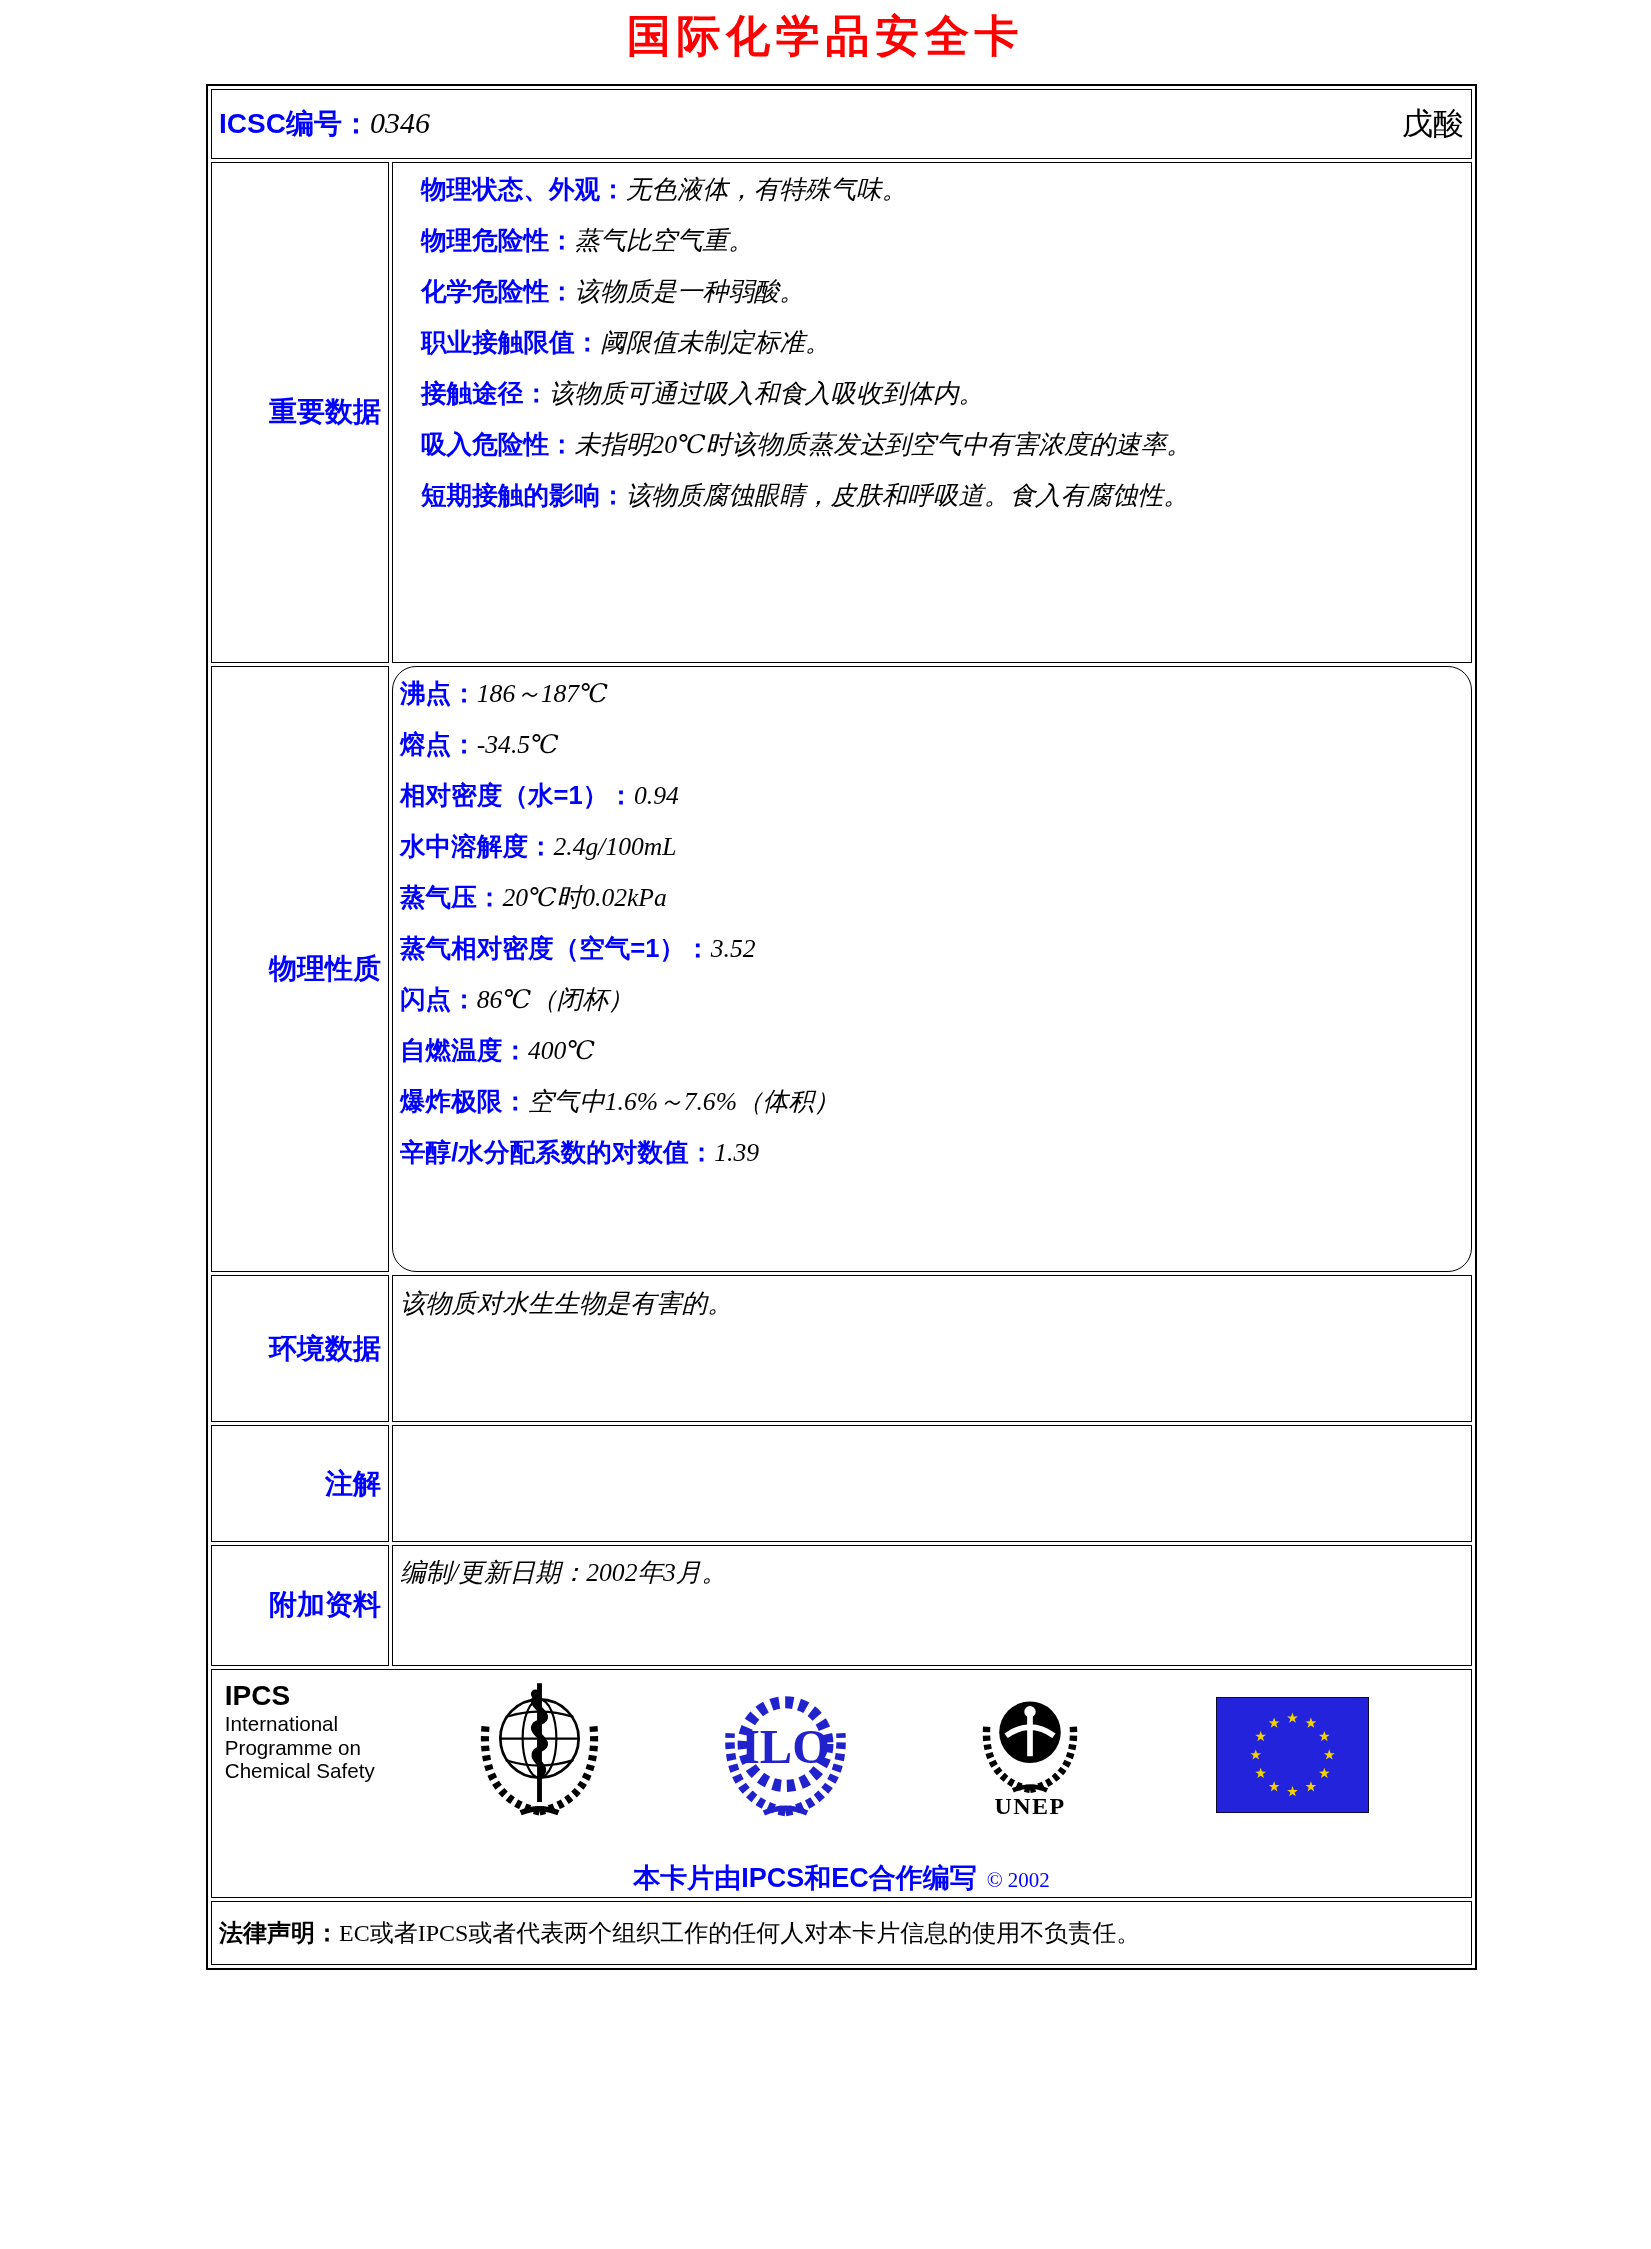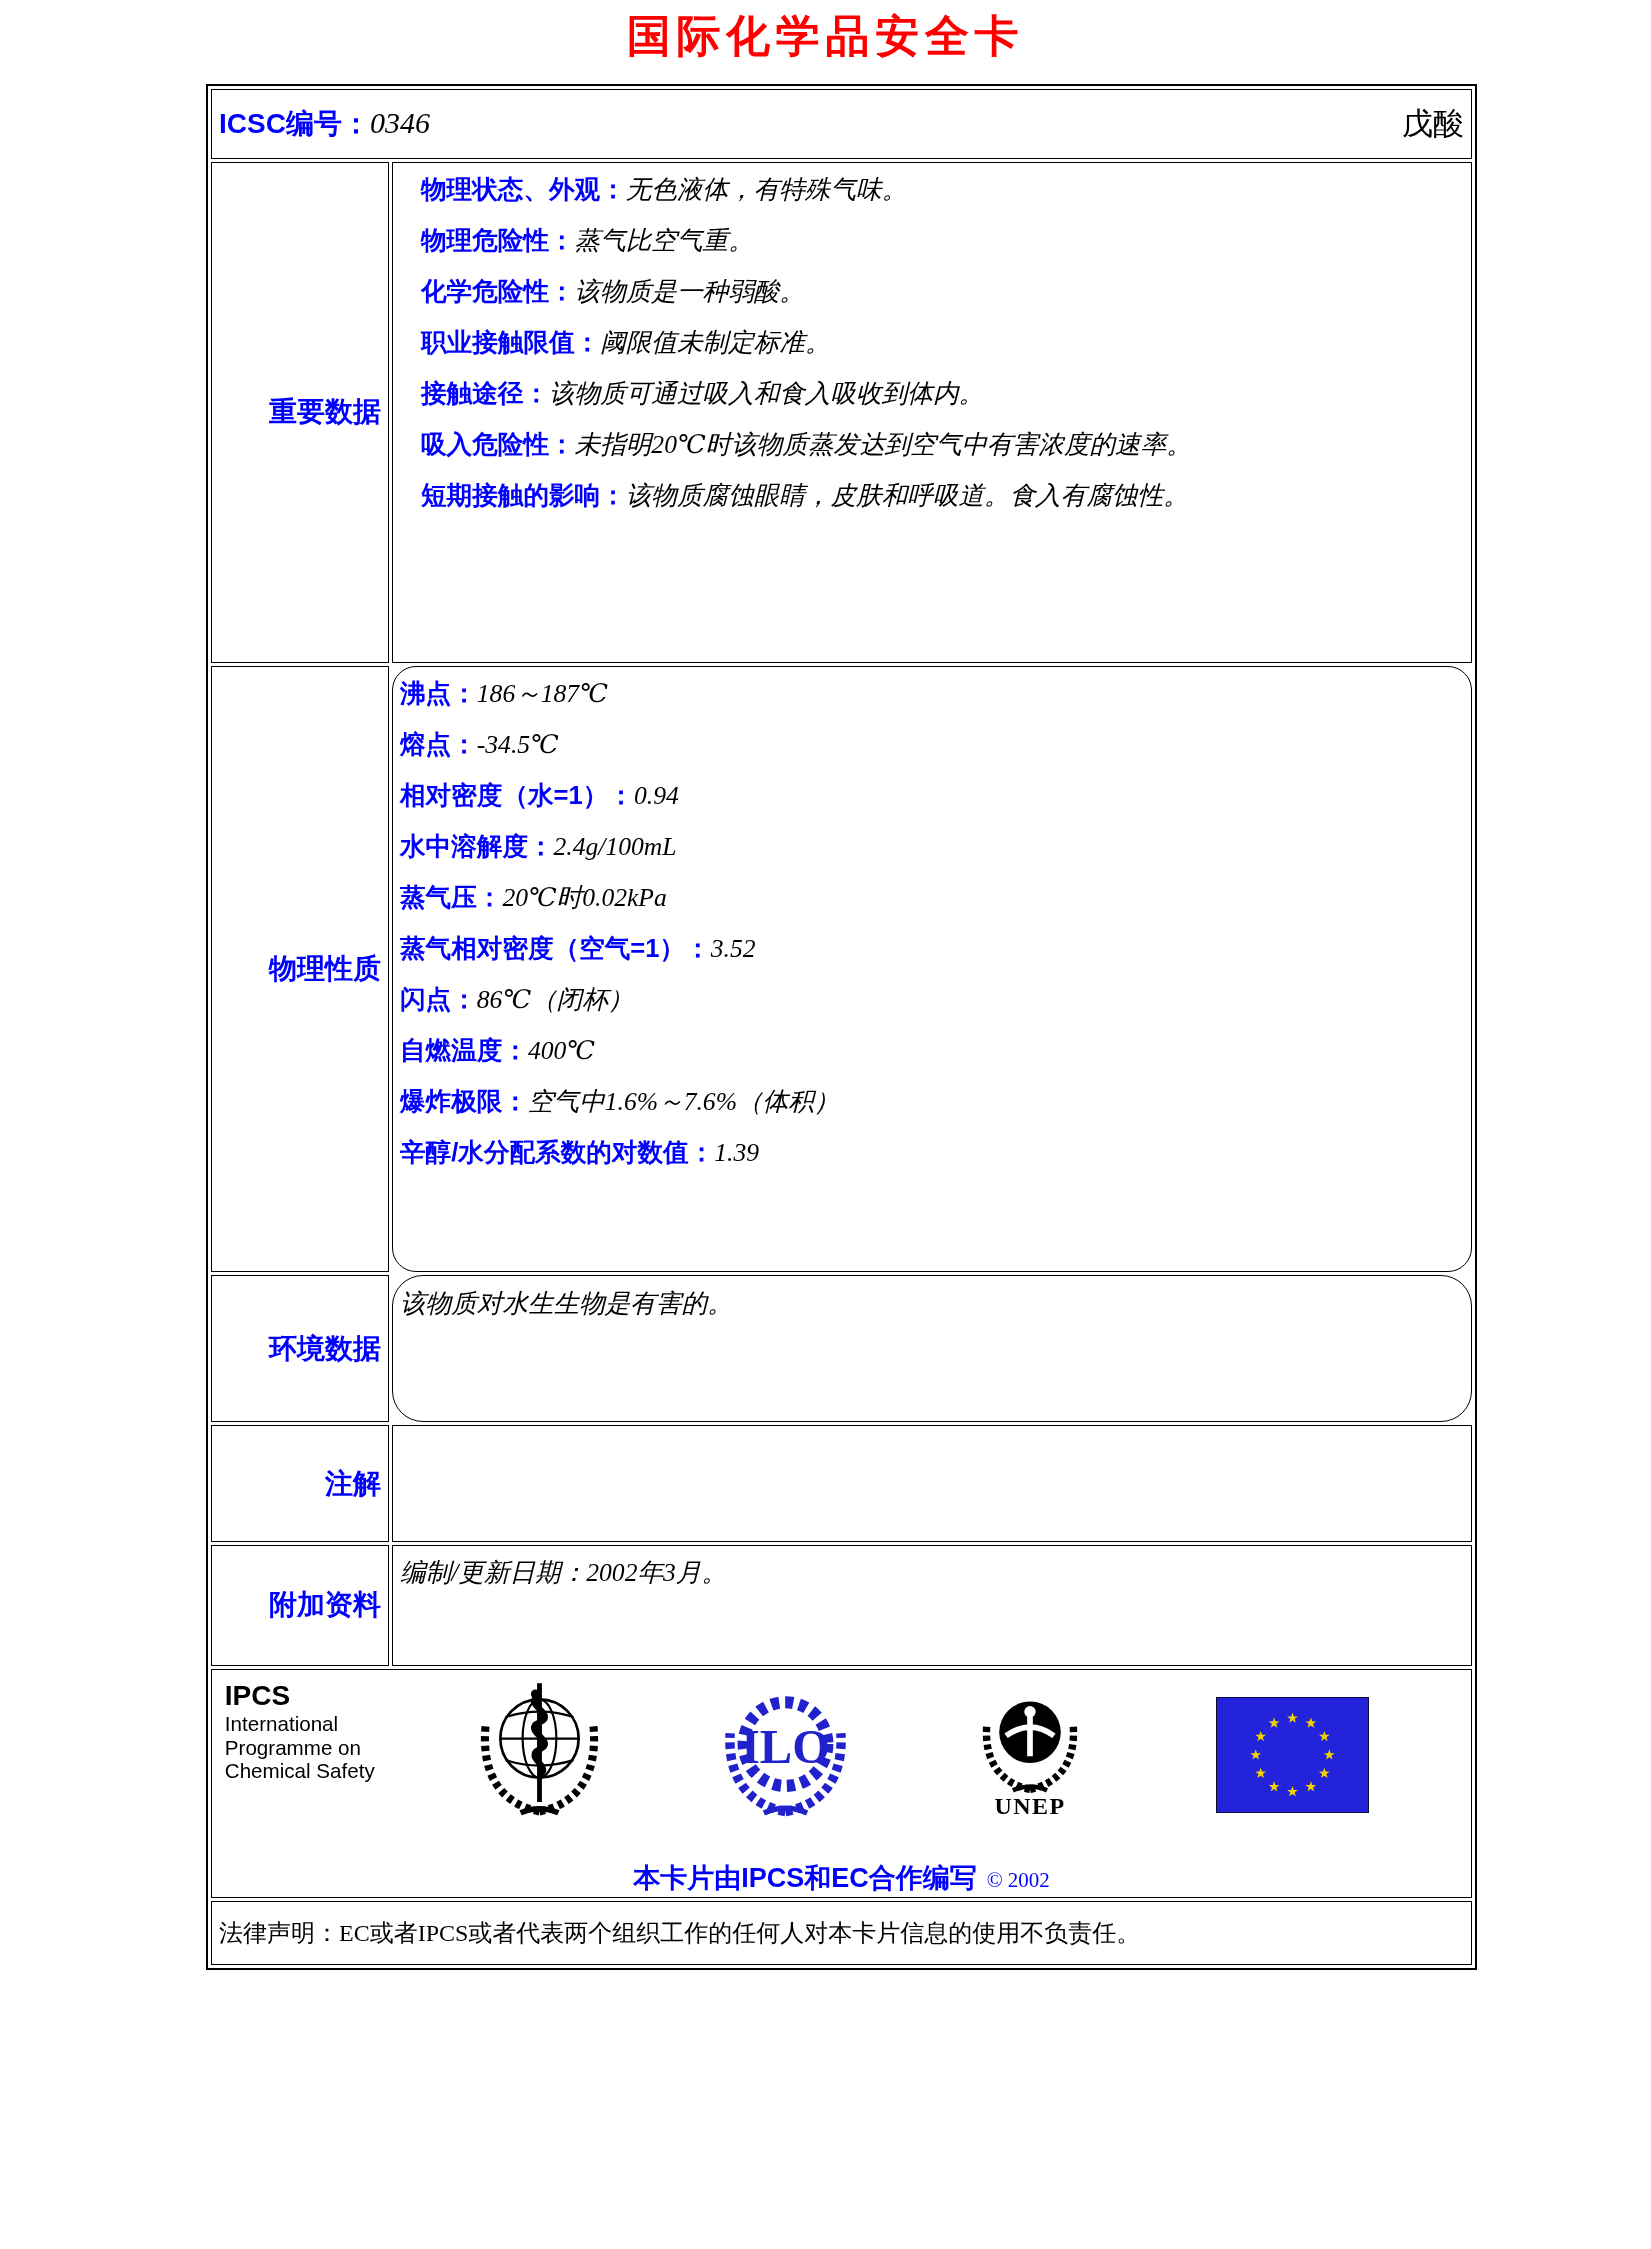--- a/index.html
+++ b/index.html
@@ -36,21 +36,21 @@
   .ipcs-block{position:absolute;left:12.8px;top:10px;line-height:1.15;}
   .ipcs-acronym{font-size:28px;font-weight:bold;}
   .ipcs-line{font-size:20.6px;}
   .logo{position:absolute;}
   .unep-wrap{position:absolute;text-align:center;}
   .unep-label{font-family:"Liberation Serif","DejaVu Serif",serif;font-weight:bold;font-size:24px;letter-spacing:1.4px;margin-top:-4.3px;}
   .footer-caption{position:absolute;left:0;bottom:1px;width:100%;text-align:center;}
   .caption-main{color:#0000FF;font-weight:bold;font-size:27px;}
   .caption-copy{color:#0000FF;font-size:21px;font-family:"Liberation Serif","DejaVu Serif",serif;margin-left:10px;}
   td.legal-cell{vertical-align:middle;font-size:24px;}
-  .legal-label{font-weight:normal;color:#000;font-family:"Liberation Sans",sans-serif;}
+  .legal-label{font-weight:bold;color:#000;font-family:"Liberation Sans",sans-serif;}
   .legal-text{font-family:"Liberation Serif","DejaVu Serif",serif;}
 </style>
 </head>
 <body>
 
 <div class="page-title">国际化学品安全卡</div>
 
 <table class="card">
   <colgroup>
       <col style="width:178px">
@@ -93,21 +93,21 @@
       <div class="line"><span class="lbl">蒸气相对密度（空气=1）：</span><span class="val">3.52</span></div>
       <div class="line"><span class="lbl">闪点：</span><span class="val">86℃（闭杯）</span></div>
       <div class="line"><span class="lbl">自燃温度：</span><span class="val">400℃</span></div>
       <div class="line"><span class="lbl">爆炸极限：</span><span class="val">空气中1.6%～7.6%（体积）</span></div>
       <div class="line"><span class="lbl">辛醇/水分配系数的对数值：</span><span class="val">1.39</span></div>
     </td>
   </tr>
 
   <tr>
     <td class="sec">环境数据</td>
-    <td class="content" style="height:142px;border-radius:31px;">
+    <td class="content" style="height:142px;">
       <div class="line"><span class="val">该物质对水生生物是有害的。</span></div>
     </td>
   </tr>
 
   <tr>
     <td class="sec">注解</td>
     <td class="content" style="height:112px;">
       <div class="line"><span class="val"></span></div>
     </td>
   </tr>

